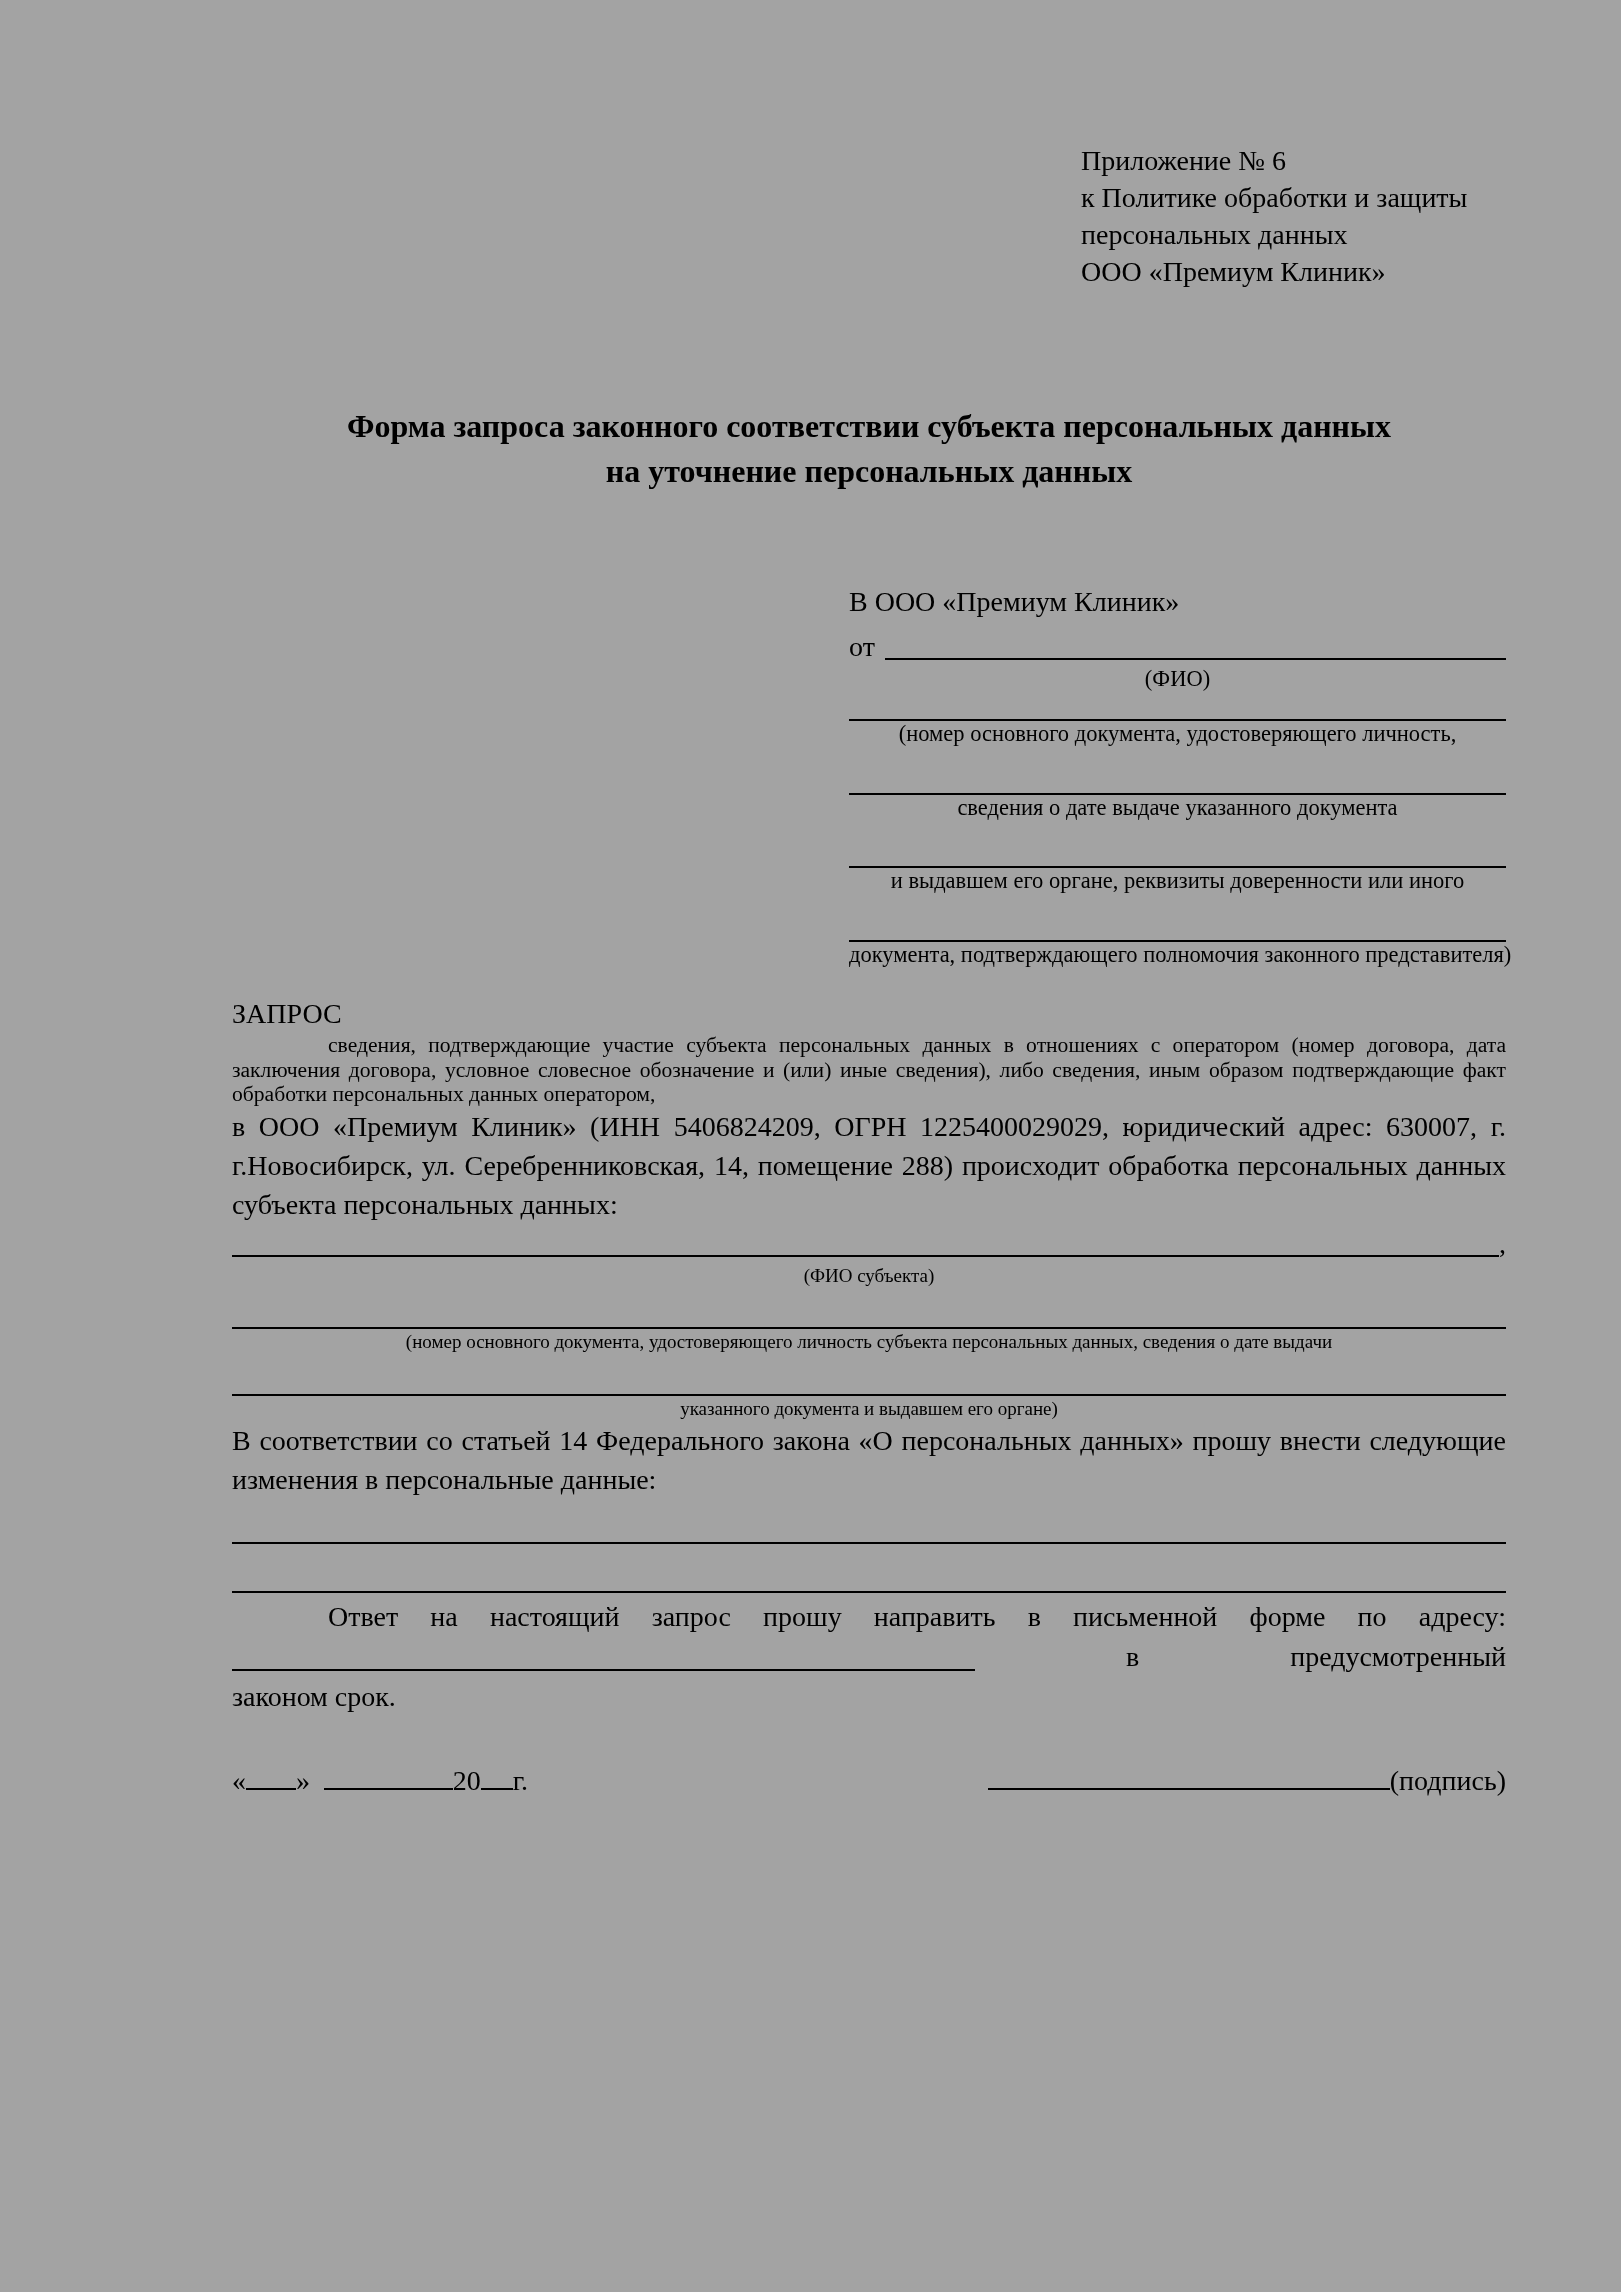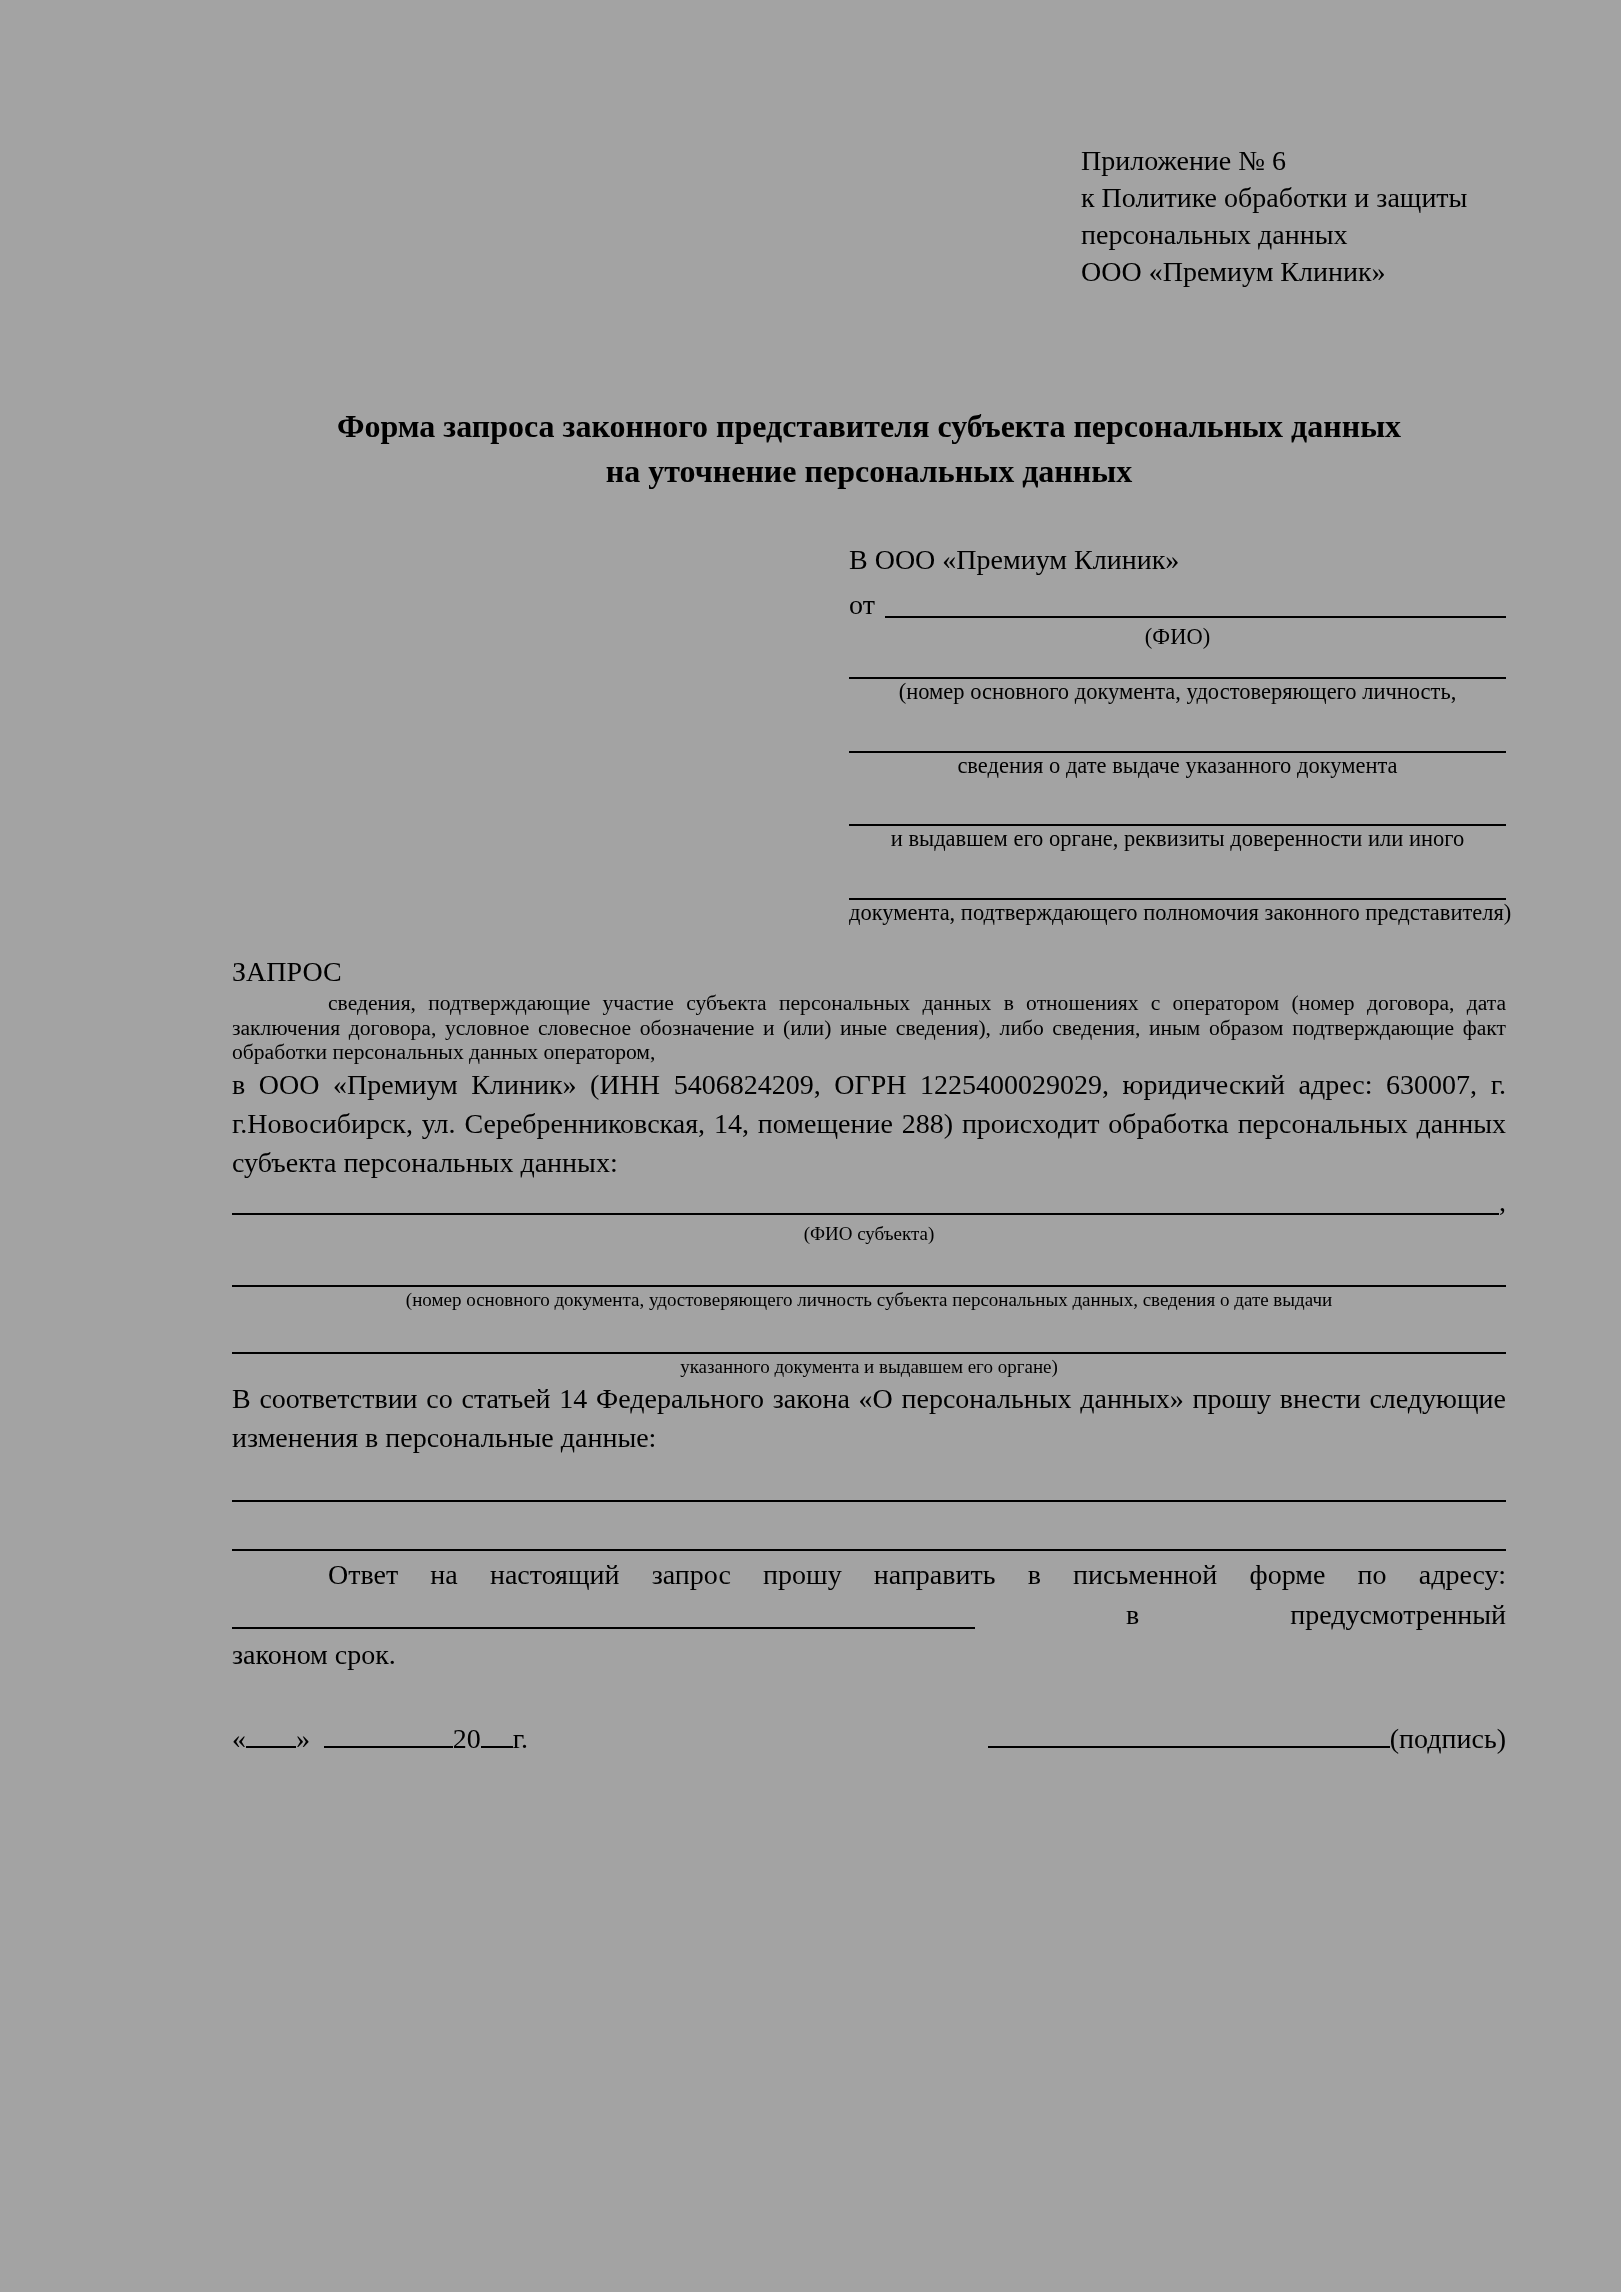--- a/index.html
+++ b/index.html
@@ -10,21 +10,21 @@
     background:#a3a3a3; color:#000000;
     font-family:"Liberation Serif","DejaVu Serif",serif;
     padding:142px 115px 0 232px;
     overflow:hidden;
   }
   
   .hdr { margin-left:849px; font-size:28px; line-height:37px; }
   
   .title { margin-top:114px; text-align:center; font-weight:bold; font-size:32px; line-height:45px; }
   
-  .addr { margin-left:617px; width:657px; margin-top:48px; font-size:28px; }
+  .addr { margin-left:617px; width:657px; margin-top:90px; font-size:28px; }
   .addr-to { line-height:35px; }
   .row-from { display:flex; align-items:flex-end; margin-top:7.8px; line-height:39px; }
   .row-from .lbl { white-space:nowrap; }
   .ulflex { flex:1; border-bottom:2.9px solid #000; margin:0 0 5.9px 9.8px; }
   .addr-cap { font-size:22.5px; line-height:26.5px; text-align:center; white-space:nowrap; }
   .gapline { border-bottom:2.9px solid #000; height:29px; }
   .gapline.tall { height:47px; }
   
   .main { font-size:28px; }
   .zapros { text-align:left; margin-top:26px; line-height:39px; }
@@ -54,21 +54,21 @@
 <div class="page">
 
   <div class="hdr">
     <div>Приложение № 6</div>
     <div>к Политике обработки и защиты</div>
     <div>персональных данных</div>
     <div>ООО «Премиум Клиник»</div>
   </div>
 
   <div class="title">
-    <div>Форма запроса законного представителя субъекта персональных данных</div>
+    <div>Форма запроса законного соответствии субъекта персональных данных</div>
     <div>на уточнение персональных данных</div>
   </div>
 
   <div class="addr">
     <div class="addr-to">В ООО «Премиум Клиник»</div>
     <div class="row-from">
       <span class="lbl">от</span>
       <span class="ulflex"></span>
     </div>
     <div class="addr-cap">(ФИО)</div>

